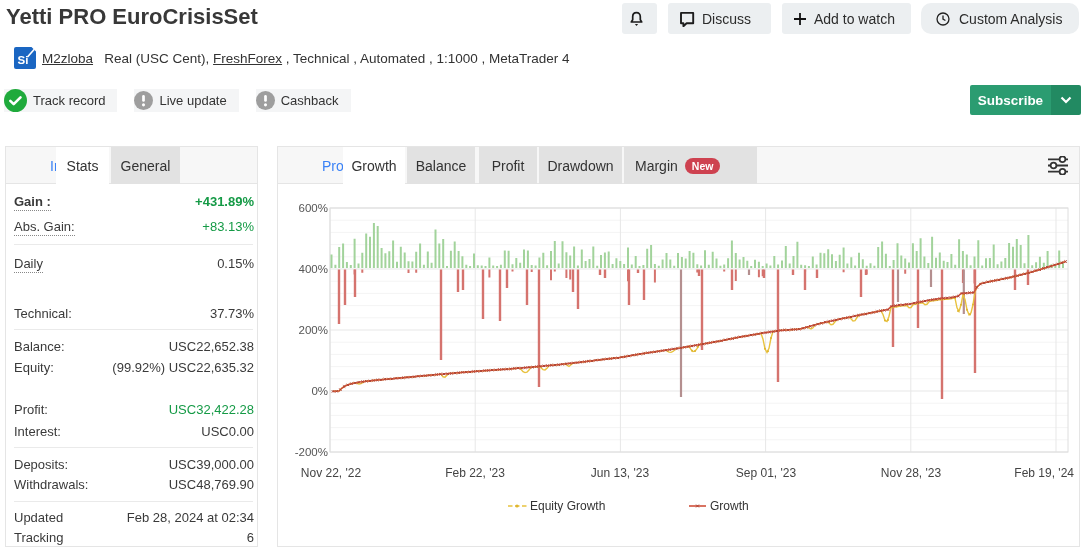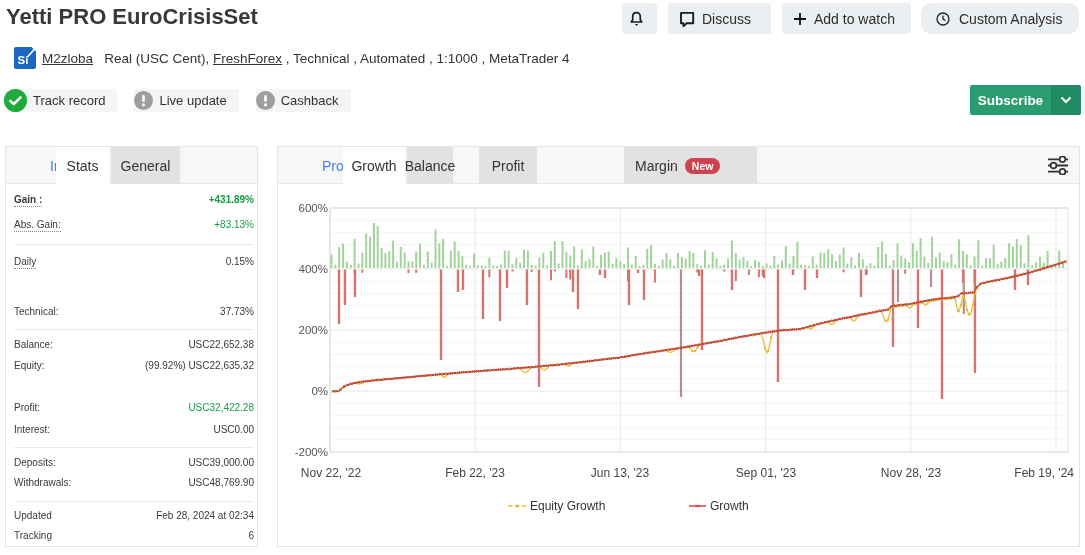--- a/index.html
+++ b/index.html
@@ -16,21 +16,21 @@
 .badge svg { margin-right:6px; }
 .subscribe { position:absolute; left:970px; top:85px; width:111px; height:30px; display:flex; border-radius:2px; overflow:hidden; }
 .sub-main { width:81px; background:#2b9c71; color:#fff; font-weight:bold; font-size:13.5px; display:flex; align-items:center; justify-content:center; }
 .sub-arrow { width:30px; background:#228a62; display:flex; align-items:center; justify-content:center; }
 .panel { position:absolute; background:#fff; border:1px solid #e5e5e5; }
 .tabbar { position:absolute; left:0; top:0; right:0; height:37px; background:#f7f7f7; border-bottom:1px solid #e5e5e5; }
 .tab { position:absolute; top:0; height:37px; display:flex; align-items:center; justify-content:center; font-size:14px; color:#333; }
 .tab.first { font-weight:normal; color:#3b82f6; justify-content:flex-start;margin-left:31px; }
 .tab.active { background:#fff; height:38px; }
 .tab.gray { background:#e2e2e2; }
-.lrow { position:absolute; left:8px; right:3px; height:15px; font-size:10px; color:#3a3a3a; }
+.lrow { position:absolute; left:8px; right:3px; height:15px; font-size:13px; color:#3a3a3a; }
 .lrow .lab { position:absolute; left:0; top:0; }
 .lrow .val { position:absolute; right:0; top:0; }
 .dotted { border-bottom:1px dotted #888; padding-bottom:1px; }
 .green { color:#159a46; }
 .gray2 { color:#b5b5b5; }
 .divider { position:absolute; left:8px; right:4px; height:0; border-top:1px solid #eaeaea; }
 .newpill { background:#ce4250; color:#fff; font-size:10.5px; font-weight:bold; border-radius:8px; padding:2px 7px; margin-left:7px; }
 </style>
 </head>
 <body>
@@ -166,22 +166,23 @@
   <div class="divider" style="top:97px;"></div>
   <div class="divider" style="top:181.5px;"></div>
   <div class="divider" style="top:300px;"></div>
   <div class="divider" style="top:353.5px;"></div>
 </div>
 
 <div class="panel" style="left:277px; top:146px; width:803px; height:401px;">
   <div class="tabbar"></div>
   <div class="tab first" style="left:13px; width:40px;">Profit</div>
   <div class="tab active" style="left:65px; width:62px;">Growth</div>
-  <div class="tab gray" style="left:129px; width:46px;">Balance</div>
+  <div class="tab gray" style="left:129px; width:68px;">Balance</div>
   <div class="tab gray" style="left:201px; width:58px;">Profit</div>
+  <div class="tab gray" style="left:261px; width:83px;">Drawdown</div>
   <div class="tab gray" style="left:346px; width:133px; justify-content:flex-start; padding-left:11px; box-sizing:border-box;">Margin<span class="newpill">New</span></div>
   <svg class="abs" style="left:769px; top:9px;" width="22" height="19" viewBox="0 0 22 19">
     <g stroke="#333" stroke-width="1.8" fill="none">
       <path d="M1 3.3h20M1 9.5h20M1 15.7h20"></path>
       <circle cx="15.5" cy="3.3" r="2.9" fill="#fff"></circle>
       <circle cx="6.5" cy="9.5" r="2.9" fill="#fff"></circle>
       <circle cx="15.5" cy="15.7" r="2.9" fill="#fff"></circle>
     </g>
   </svg>
   <svg class="abs" style="left:-1px; top:36px;" width="801" height="363" viewBox="277 183 801 363" font-family="Liberation Sans">

